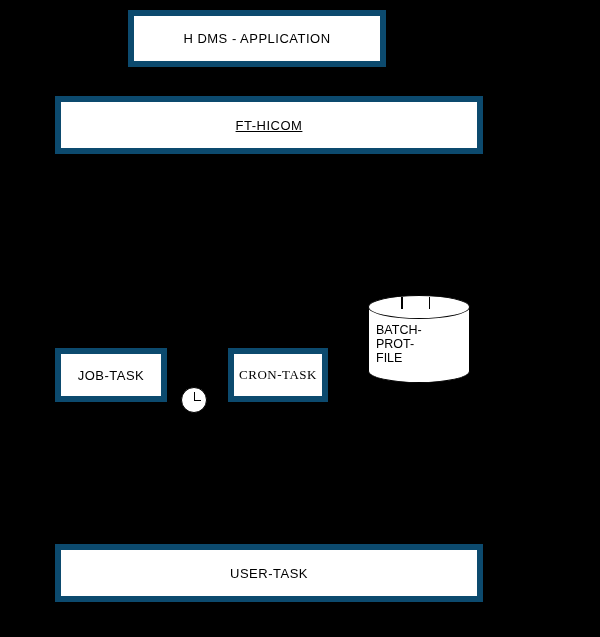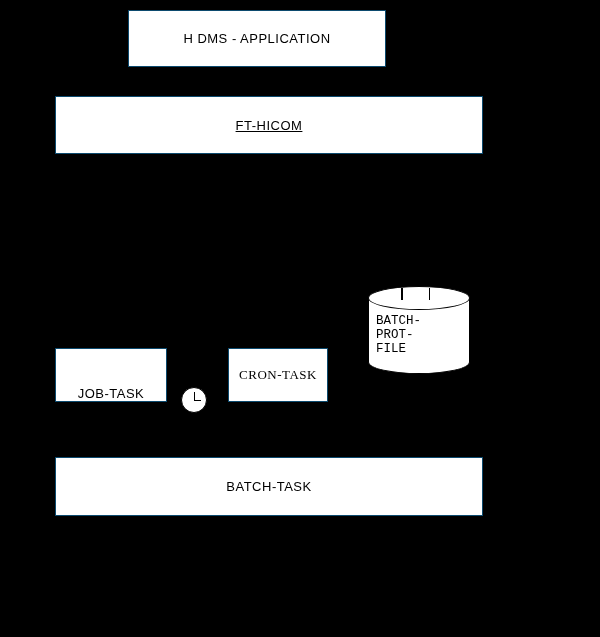--- a/index.html
+++ b/index.html
@@ -11,21 +11,21 @@
     position: relative;
     width: 600px;
     height: 637px;
     background: #000000;
     font-family: "Liberation Sans", sans-serif;
     overflow: hidden;
   }
   .box {
     position: absolute;
     background: #ffffff;
-    border: 1px solid #0c4a6e;
+    border: 6px solid #0c4a6e;
     box-sizing: border-box;
     color: #000000;
     display: flex;
     align-items: center;
     justify-content: center;
     text-align: center;
     font-size: 13px;
     letter-spacing: 0.5px;
   }
   .cylinder {
@@ -112,42 +112,42 @@
 
   <div class="box" style="left:128px; top:10px; width:258px; height:57px;">
     <span>H DMS - APPLICATION</span>
   </div>
 
   <div class="box" style="left:55px; top:96px; width:428px; height:58px;text-decoration:underline;">
     <span>FT-HICOM</span>
   </div>
   <div class="tick" style="left:55px; top:154px; width:428px; height:3px;"></div>
 
-  <div class="box" style="left:55px; top:348px; width:112px; height:54px;align-items:flex-end;">
+  <div class="box" style="left:55px; top:348px; width:112px; height:54px;">
     <span>JOB-TASK</span>
   </div>
 
   <div class="box" style="left:228px; top:348px; width:100px; height:54px;font-family:Liberation Serif, serif;">
     <span>CRON-TASK</span>
   </div>
 
-  <div class="cylinder" style="left:368px; top:286px; width:102px; height:88px;font-family:Liberation Mono, monospace;">
+  <div class="cylinder" style="left:368px; top:295px; width:102px; height:88px;">
     <div class="cyl-body"></div>
     <div class="cyl-bottom"></div>
     <div class="cyl-top"></div>
     <div class="tick" style="left:33px; top:2px; width:2px; height:12px;"></div>
     <div class="tick" style="left:61px; top:2px; width:1px; height:12px;"></div>
     <div class="cyl-label">BATCH-
 PROT-
 FILE</div>
   </div>
 
   <div class="clock" style="left:181px; top:387px; width:26px; height:26px;">
     <div class="clock-hand-v"></div>
     <div class="clock-hand-h"></div>
   </div>
 
-  <div class="box" style="left:55px; top:457px; width:428px; height:59px;">
-    <span>BATCH-TASK</span>
+
+  <div class="box" style="left:55px; top:544px; width:428px; height:58px;">
+    <span>USER-TASK</span>
   </div>
-
 
 </div>
 
 </body></html>

